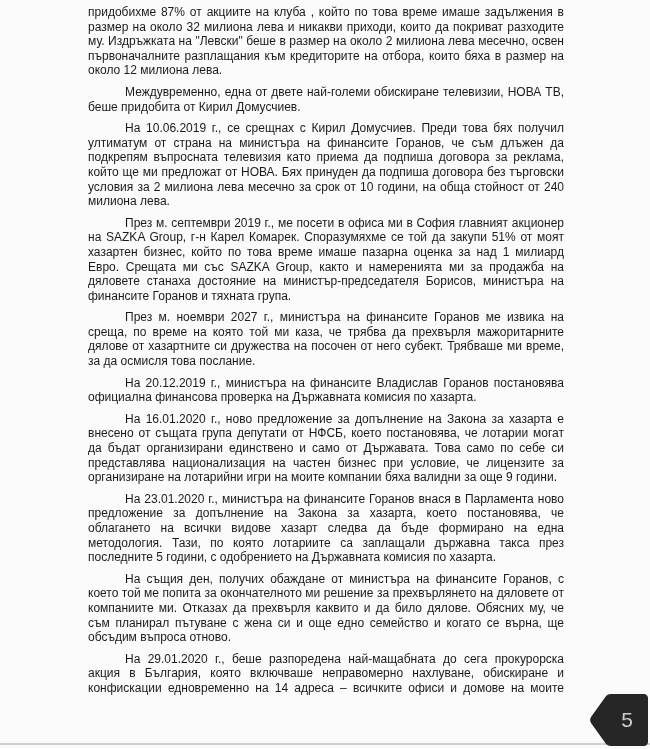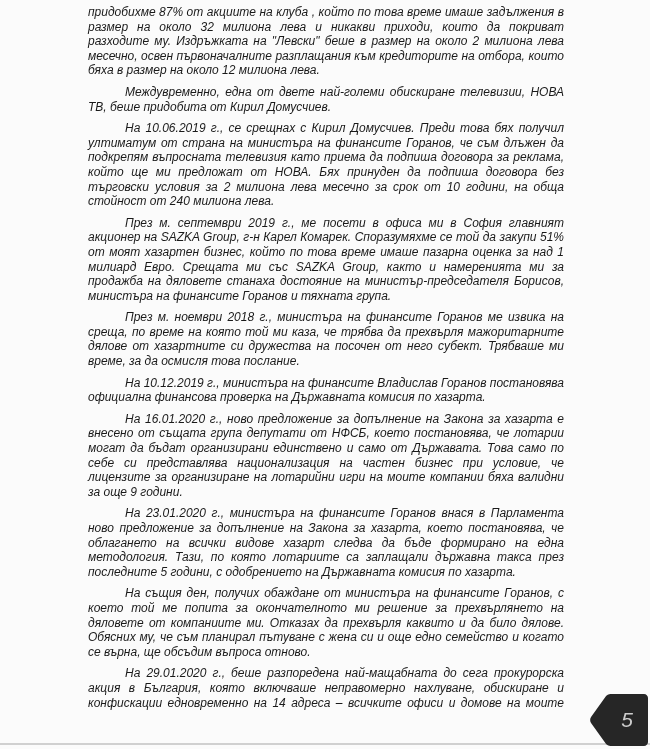--- a/index.html
+++ b/index.html
@@ -9,21 +9,20 @@
     height: 749px;
     background: #fbfbfb;
     overflow: hidden;
     font-family: "Liberation Sans", sans-serif;
   }
   .page {
     position: relative;
     width: 650px;
     height: 532px;
     background: #fbfbfb;
-    font-style: italic;
   }
   .content {
     position: absolute;
     left: 88px;
     top: 5px;
     width: 476px;
     color: #1a1a1a;
     font-size: 12px;
     line-height: 14.6px;
     text-align: justify;
@@ -75,22 +74,22 @@
 </head>
 <body>
 
 <div class="page">
 
   <div class="content">
     <p class="para continuation">придобихме 87% от акциите на клуба , който по това време имаше задължения в размер на около 32 милиона лева и никакви приходи, които да покриват разходите му. Издръжката на "Левски" беше в размер на около 2 милиона лева месечно, освен първоначалните разплащания към кредиторите на отбора, които бяха в размер на около 12 милиона лева.</p>
     <p class="para">Междувременно, една от двете най-големи обискиране телевизии, НОВА ТВ, беше придобита от Кирил Домусчиев.</p>
     <p class="para">На 10.06.2019 г., се срещнах с Кирил Домусчиев. Преди това бях получил ултиматум от страна на министъра на финансите Горанов, че съм длъжен да подкрепям въпросната телевизия като приема да подпиша договора за реклама, който ще ми предложат от НОВА. Бях принуден да подпиша договора без търговски условия за 2 милиона лева месечно за срок от 10 години, на обща стойност от 240 милиона лева.</p>
     <p class="para">През м. септември 2019 г., ме посети в офиса ми в София главният акционер на SAZKA Group, г-н Карел Комарек. Споразумяхме се той да закупи 51% от моят хазартен бизнес, който по това време имаше пазарна оценка за над 1 милиард Евро. Срещата ми със SAZKA Group, както и намеренията ми за продажба на дяловете станаха достояние на министър-председателя Борисов, министъра на финансите Горанов и тяхната група.</p>
-    <p class="para">През м. ноември 2018 г., министъра на финансите Горанов ме извика на среща, по време на която той ми каза, че трябва да прехвърля мажоритарните дялове от хазартните си дружества на посочен от него субект. Трябваше ми време, за да осмисля това послание.</p>
-    <p class="para">На 10.12.2019 г., министъра на финансите Владислав Горанов постановява официална финансова проверка на Държавната комисия по хазарта.</p>
+    <p class="para">През м. ноември 2027 г., министъра на финансите Горанов ме извика на среща, по време на която той ми каза, че трябва да прехвърля мажоритарните дялове от хазартните си дружества на посочен от него субект. Трябваше ми време, за да осмисля това послание.</p>
+    <p class="para">На 20.12.2019 г., министъра на финансите Владислав Горанов постановява официална финансова проверка на Държавната комисия по хазарта.</p>
     <p class="para">На 16.01.2020 г., ново предложение за допълнение на Закона за хазарта е внесено от същата група депутати от НФСБ, което постановява, че лотарии могат да бъдат организирани единствено и само от Държавата. Това само по себе си представлява национализация на частен бизнес при условие, че лицензите за организиране на лотарийни игри на моите компании бяха валидни за още 9 години.</p>
     <p class="para">На 23.01.2020 г., министъра на финансите Горанов внася в Парламента ново предложение за допълнение на Закона за хазарта, което постановява, че облагането на всички видове хазарт следва да бъде формирано на една методология. Тази, по която лотариите са заплащали държавна такса през последните 5 години, с одобрението на Държавната комисия по хазарта.</p>
     <p class="para">На същия ден, получих обаждане от министъра на финансите Горанов, с което той ме попита за окончателното ми решение за прехвърлянето на дяловете от компаниите ми. Отказах да прехвърля каквито и да било дялове. Обясних му, че съм планирал пътуване с жена си и още едно семейство и когато се върна, ще обсъдим въпроса отново.</p>
     <p class="para continues-next">На 29.01.2020 г., беше разпоредена най-мащабната до сега прокурорска акция в България, която включваше неправомерно нахлуване, обискиране и конфискации едновременно на 14 адреса – всичките офиси и домове на моите</p>
   </div>
 
   <div class="footer-line"></div>
 
   <div class="page-tab">
     <svg width="58" height="52" viewBox="0 0 58 52">

